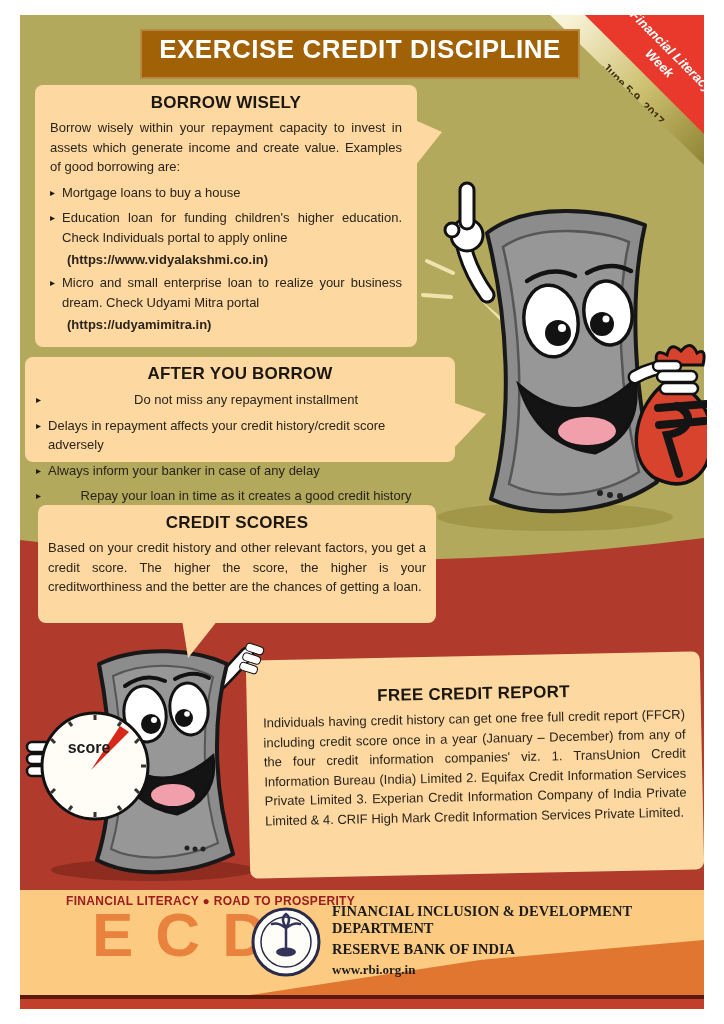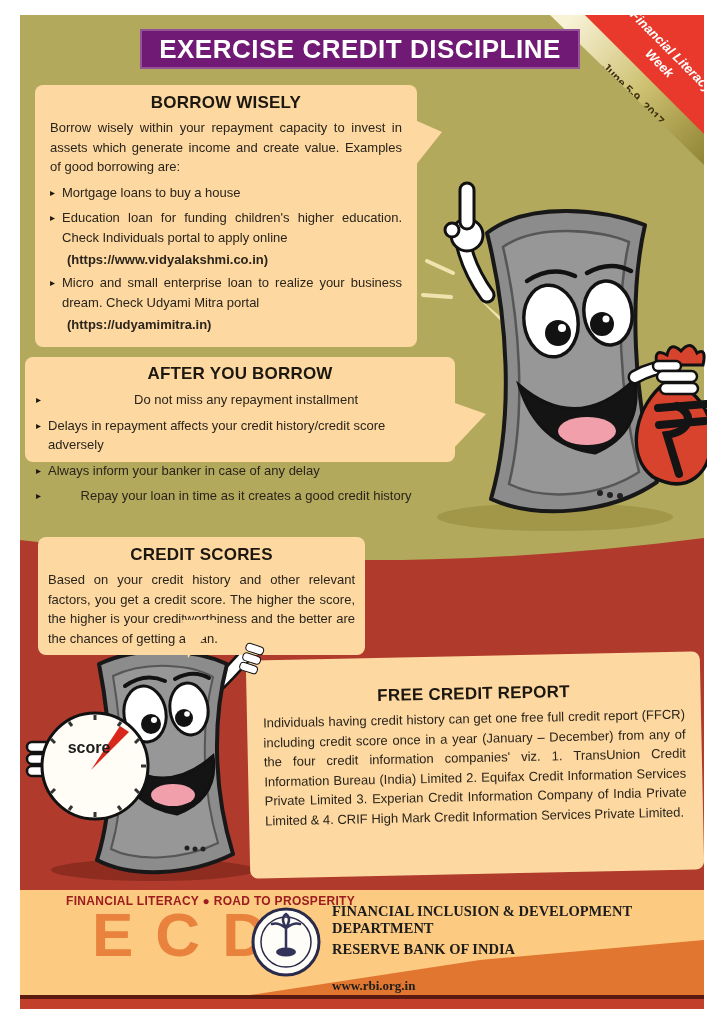--- a/index.html
+++ b/index.html
@@ -8,21 +8,21 @@
   
   .olive{position:absolute;left:20px;top:15px;width:684px;height:545px;background:#b3a95c;}
   .curve-svg{position:absolute;left:20px;top:528px;width:684px;height:40px;}
   .redband{position:absolute;left:20px;top:560px;width:684px;height:330px;background:#b03b2c;}
   .footer{position:absolute;left:20px;top:890px;width:684px;height:105px;background:#fcca80;}
   .footer-orange{position:absolute;inset:0;background:#e0762f;
         clip-path:polygon(460px 70px,684px 50px,684px 105px,230px 105px);}
   .maroon-rule{position:absolute;left:20px;top:995px;width:684px;height:4px;background:#5a1a10;}
   .red-bar{position:absolute;left:20px;top:999px;width:684px;height:10px;background:#c23f2c;}
   
-  .title{position:absolute;left:140px;top:29px;width:440px;height:40px;background:#701a75;
+  .title{position:absolute;left:140px;top:29px;width:440px;height:50px;background:#a16207;
         color:#fff;font-weight:bold;font-size:26px;line-height:41px;text-align:center;
         letter-spacing:.5px;box-shadow:inset 0 0 0 2px rgba(255,255,255,.25);z-index:7;}
   
   .fold{position:absolute;left:550px;top:15px;width:154px;height:150px;z-index:6;
         background:linear-gradient(135deg,#f8f2d6 8%,#cdc070 55%,#8f8433 100%);
         clip-path:polygon(35px 0,154px 115px,154px 150px,0 0);}
   .fold-date{position:absolute;left:18px;top:72px;width:130px;transform:rotate(45deg);
         font-size:12px;font-weight:bold;color:#3f3110;text-align:center;}
   .ribbon{position:absolute;left:585px;top:15px;width:119px;height:119px;background:#e8392c;
         clip-path:polygon(0 0,100% 0,100% 100%);z-index:6;}
@@ -31,21 +31,21 @@
   
   .bubble{position:absolute;background:#fdd9a1;border-radius:8px;z-index:5;color:#2a241c;}
   .bubble h2{margin:0 0 5px 0;font-size:17px;text-align:center;color:#1c1710;letter-spacing:.2px;}
   .body-txt{font-size:13px;line-height:1.5;text-align:justify;margin:0;}
   .bi{display:flex;gap:7px;margin-top:6px;}
   .bm{font-size:10px;line-height:19px;color:#1c1710;flex:0 0 auto;}
   .bt{flex:1;font-size:13px;line-height:1.5;text-align:justify;}
   .plink{font-weight:bold;font-size:13px;margin:5px 0 1px 17px;}
   .b-borrow{left:35px;top:85px;width:382px;height:262px;padding:8px 15px;box-sizing:border-box;}
   .b-after{left:25px;top:357px;width:430px;height:105px;padding:7px 11px;box-sizing:border-box;}
-  .b-credit{left:38px;top:505px;width:327px;height:118px;padding:8px 10px;box-sizing:border-box;margin-top:32px;}
+  .b-credit{left:38px;top:505px;width:398px;height:118px;padding:8px 10px;box-sizing:border-box;}
   .b-free{left:248px;top:656px;width:454px;height:218px;padding:28px 16px 10px;box-sizing:border-box;
         transform:rotate(-1.2deg);}
   .tail{position:absolute;width:0;height:0;z-index:5;}
   .tail-borrow{left:415px;top:120px;border-left:27px solid #fdd9a1;
         border-top:12px solid transparent;border-bottom:34px solid transparent;}
   .tail-after{left:452px;top:402px;border-left:34px solid #fdd9a1;
         border-top:12px solid transparent;border-bottom:36px solid transparent;}
   .tail-credit{left:182px;top:620px;border-top:38px solid #fdd9a1;
         border-left:6px solid transparent;border-right:30px solid transparent;}
   
@@ -57,21 +57,21 @@
   
   .tagline{position:absolute;left:38px;top:4px;font-size:12px;font-weight:bold;color:#9c1c20;
         letter-spacing:.3px;padding-left:8px;}
   .ecd{position:absolute;left:72px;top:14px;font-size:62px;font-weight:800;color:#e8823c;
         letter-spacing:22px;line-height:1;}
   .seal{position:absolute;left:230px;top:16px;}
   .rbi-block{position:absolute;left:312px;top:13px;font-family:"Liberation Serif",serif;
         color:#1c1c1c;font-weight:bold;}
   .rbi-block .l1{font-size:14.5px;}
   .rbi-block .l2{font-size:14.5px;margin-top:4px;}
-  .rbi-block .l3{font-size:13px;margin-top:20px;}
+  .rbi-block .l3{font-size:13px;margin-top:4px;}
 </style>
 </head>
 <body>
 
 <div id="page">
 
   <div class="olive"></div>
   <svg class="curve-svg" viewBox="0 0 684 40">
     <path d="M0 12 Q342 54 684 10 L684 40 L0 40 Z" fill="#b03b2c"></path>
   </svg>

